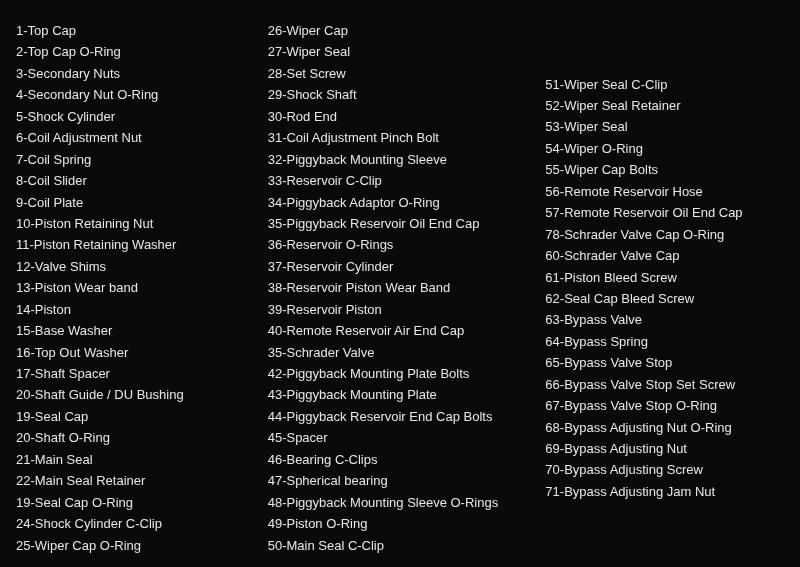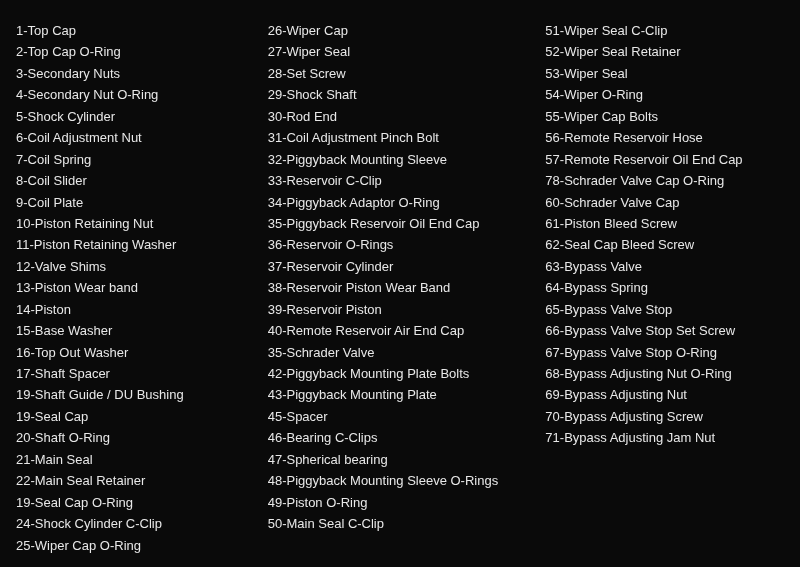--- a/index.html
+++ b/index.html
@@ -8,20 +8,21 @@
       color: #e8e8e8;
       font-family: Arial, sans-serif;
       font-size: 13px;
       width: 800px;
       min-height: 567px;
       padding: 20px 16px;
     }
     .columns-wrapper {
       display: flex;
       gap: 5px;
+      align-items: center;
     }
     .column {
       flex: 1;
       padding-right: 8px;
     }
     .column:last-child {
       padding-right: 0;
       margin-left: 26px;
     }
     .item {
@@ -44,21 +45,21 @@
       <div class="item">8-Coil Slider</div>
       <div class="item">9-Coil Plate</div>
       <div class="item">10-Piston Retaining Nut</div>
       <div class="item">11-Piston Retaining Washer</div>
       <div class="item">12-Valve Shims</div>
       <div class="item">13-Piston Wear band</div>
       <div class="item">14-Piston</div>
       <div class="item">15-Base Washer</div>
       <div class="item">16-Top Out Washer</div>
       <div class="item">17-Shaft Spacer</div>
-      <div class="item">19-Shaft Guide / DU Bushing</div>
+      <div class="item">20-Shaft Guide / DU Bushing</div>
       <div class="item">19-Seal Cap</div>
       <div class="item">20-Shaft O-Ring</div>
       <div class="item">21-Main Seal</div>
       <div class="item">22-Main Seal Retainer</div>
       <div class="item">19-Seal Cap O-Ring</div>
       <div class="item">24-Shock Cylinder C-Clip</div>
       <div class="item">25-Wiper Cap O-Ring</div>
     </div>
     <div class="column">
       <div class="item">26-Wiper Cap</div>
@@ -72,20 +73,21 @@
       <div class="item">34-Piggyback Adaptor O-Ring</div>
       <div class="item">35-Piggyback Reservoir Oil End Cap</div>
       <div class="item">36-Reservoir O-Rings</div>
       <div class="item">37-Reservoir Cylinder</div>
       <div class="item">38-Reservoir Piston Wear Band</div>
       <div class="item">39-Reservoir Piston</div>
       <div class="item">40-Remote Reservoir Air End Cap</div>
       <div class="item">35-Schrader Valve</div>
       <div class="item">42-Piggyback Mounting Plate Bolts</div>
       <div class="item">43-Piggyback Mounting Plate</div>
+      <div class="item">44-Piggyback Reservoir End Cap Bolts</div>
       <div class="item">45-Spacer</div>
       <div class="item">46-Bearing C-Clips</div>
       <div class="item">47-Spherical bearing</div>
       <div class="item">48-Piggyback Mounting Sleeve O-Rings</div>
       <div class="item">49-Piston O-Ring</div>
       <div class="item">50-Main Seal C-Clip</div>
     </div>
     <div class="column">
       <div class="item">51-Wiper Seal C-Clip</div>
       <div class="item">52-Wiper Seal Retainer</div>

